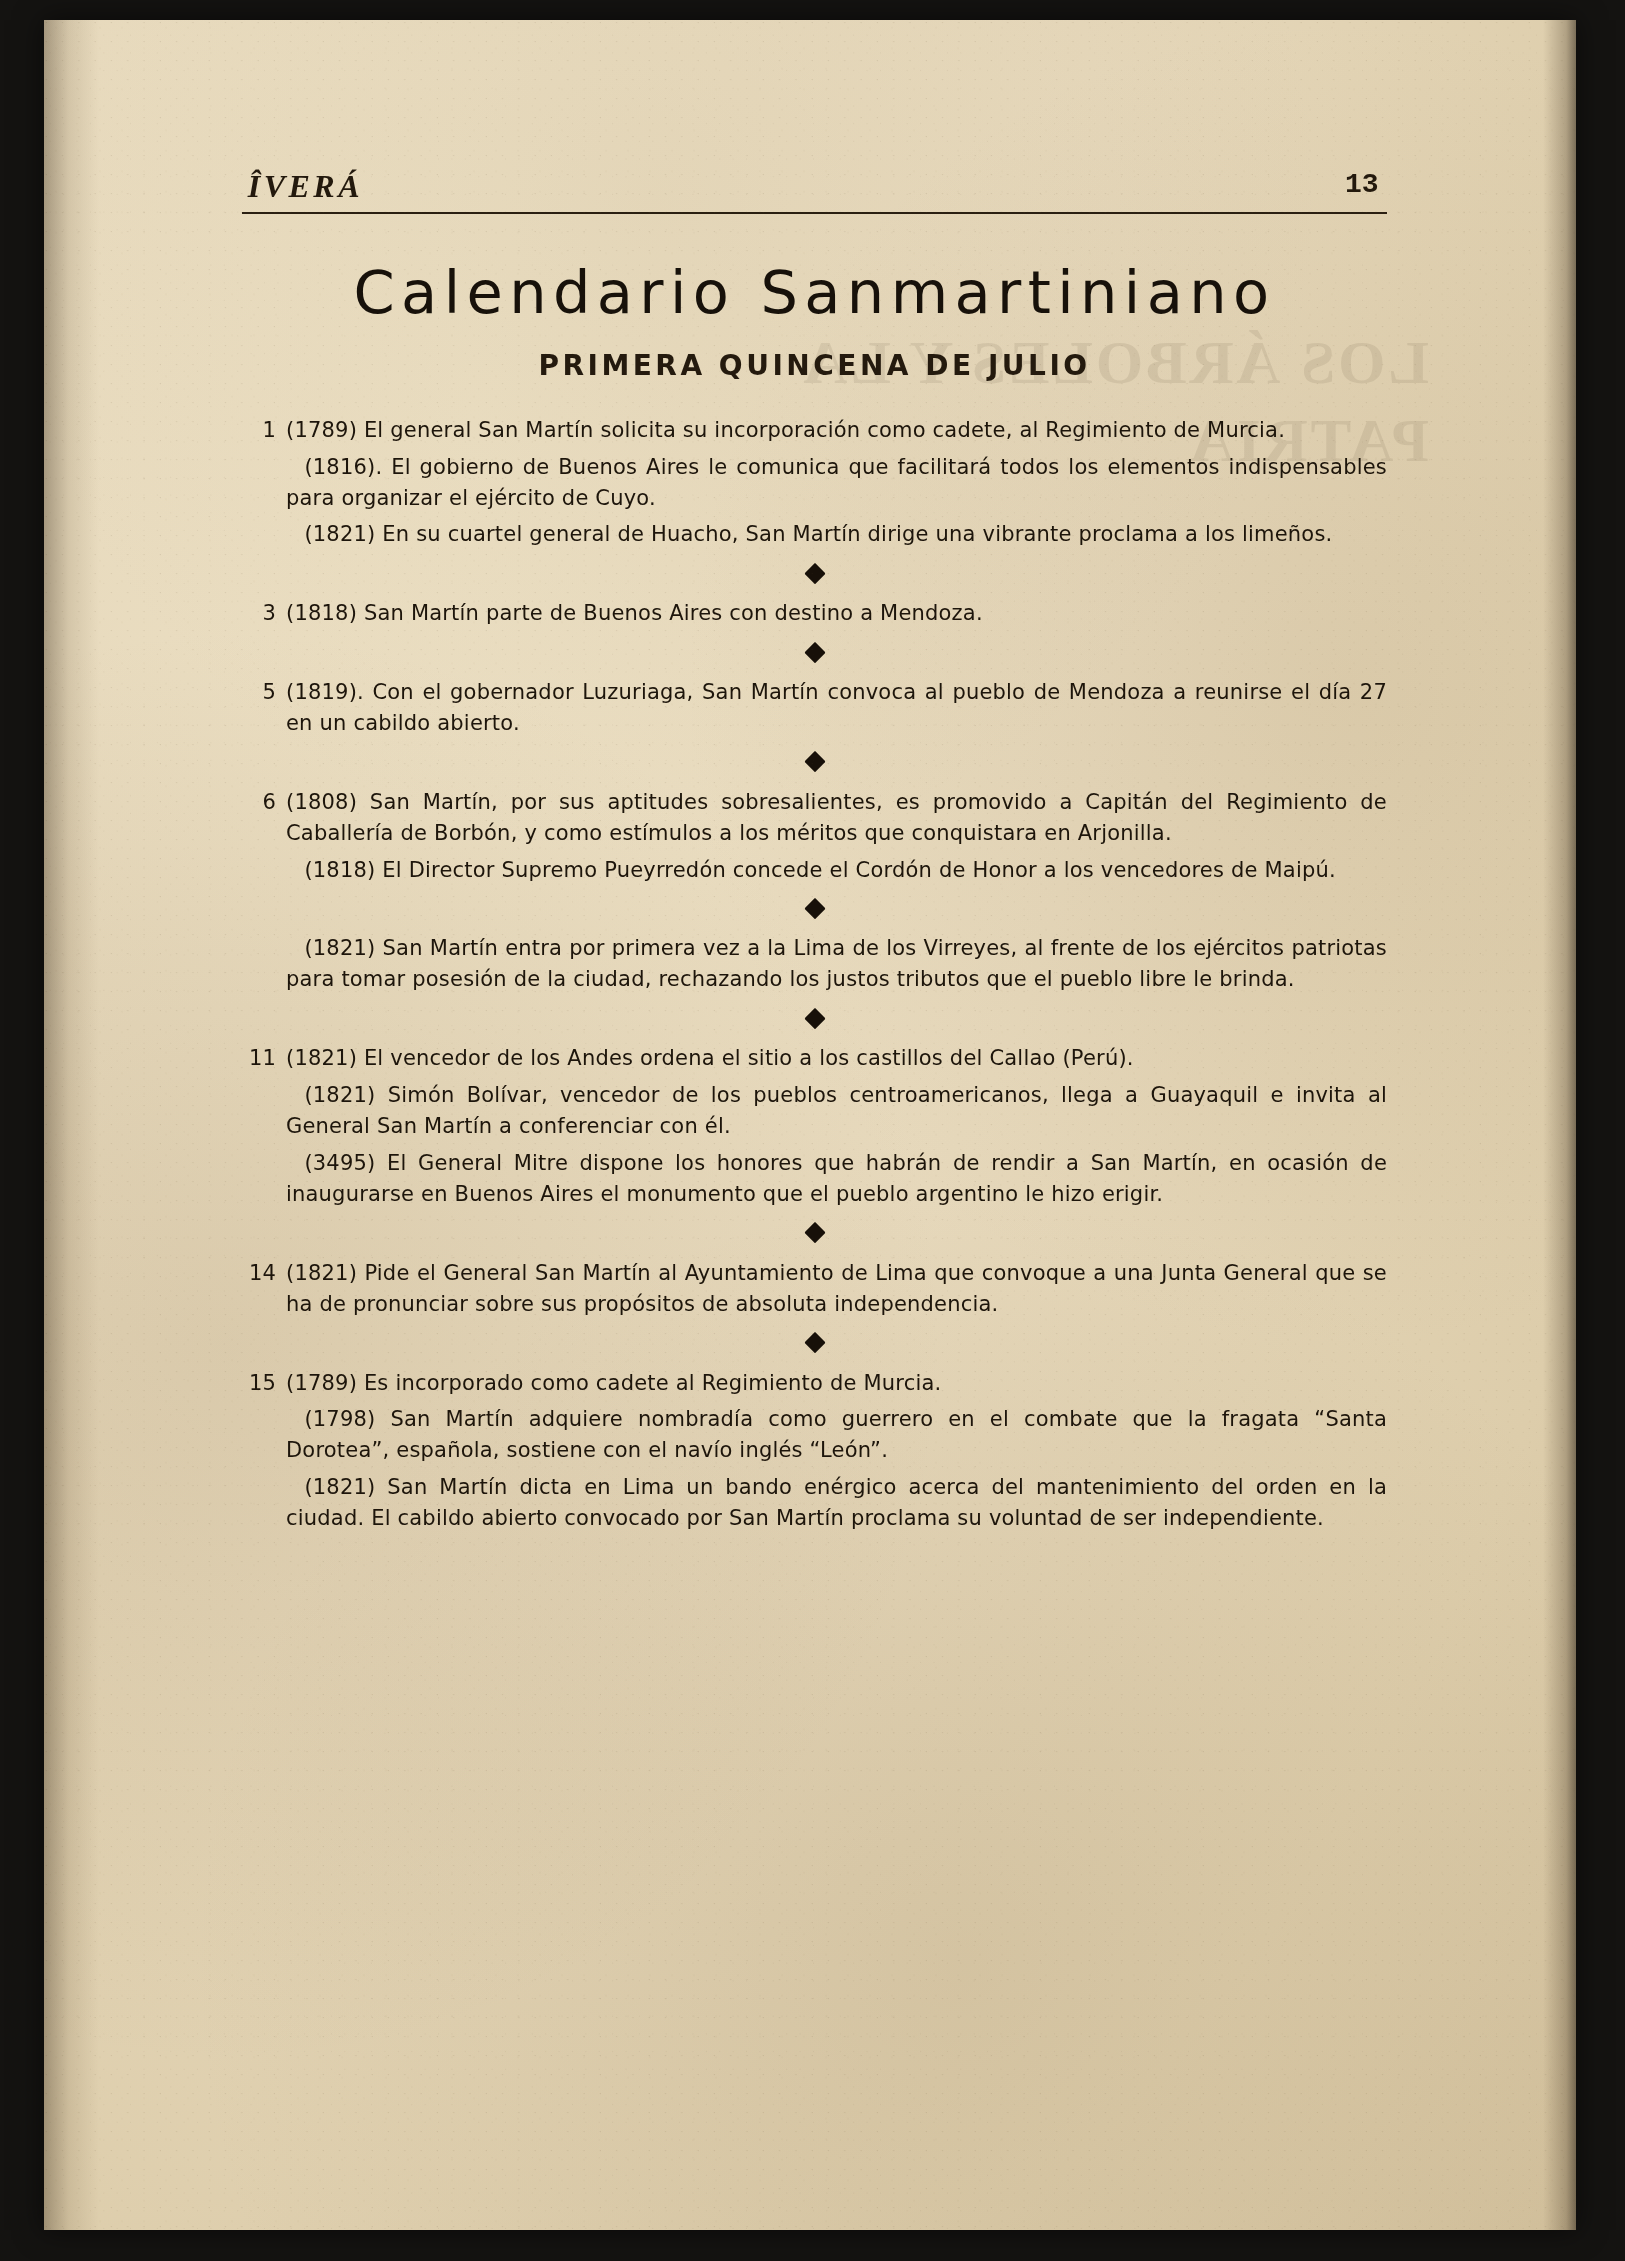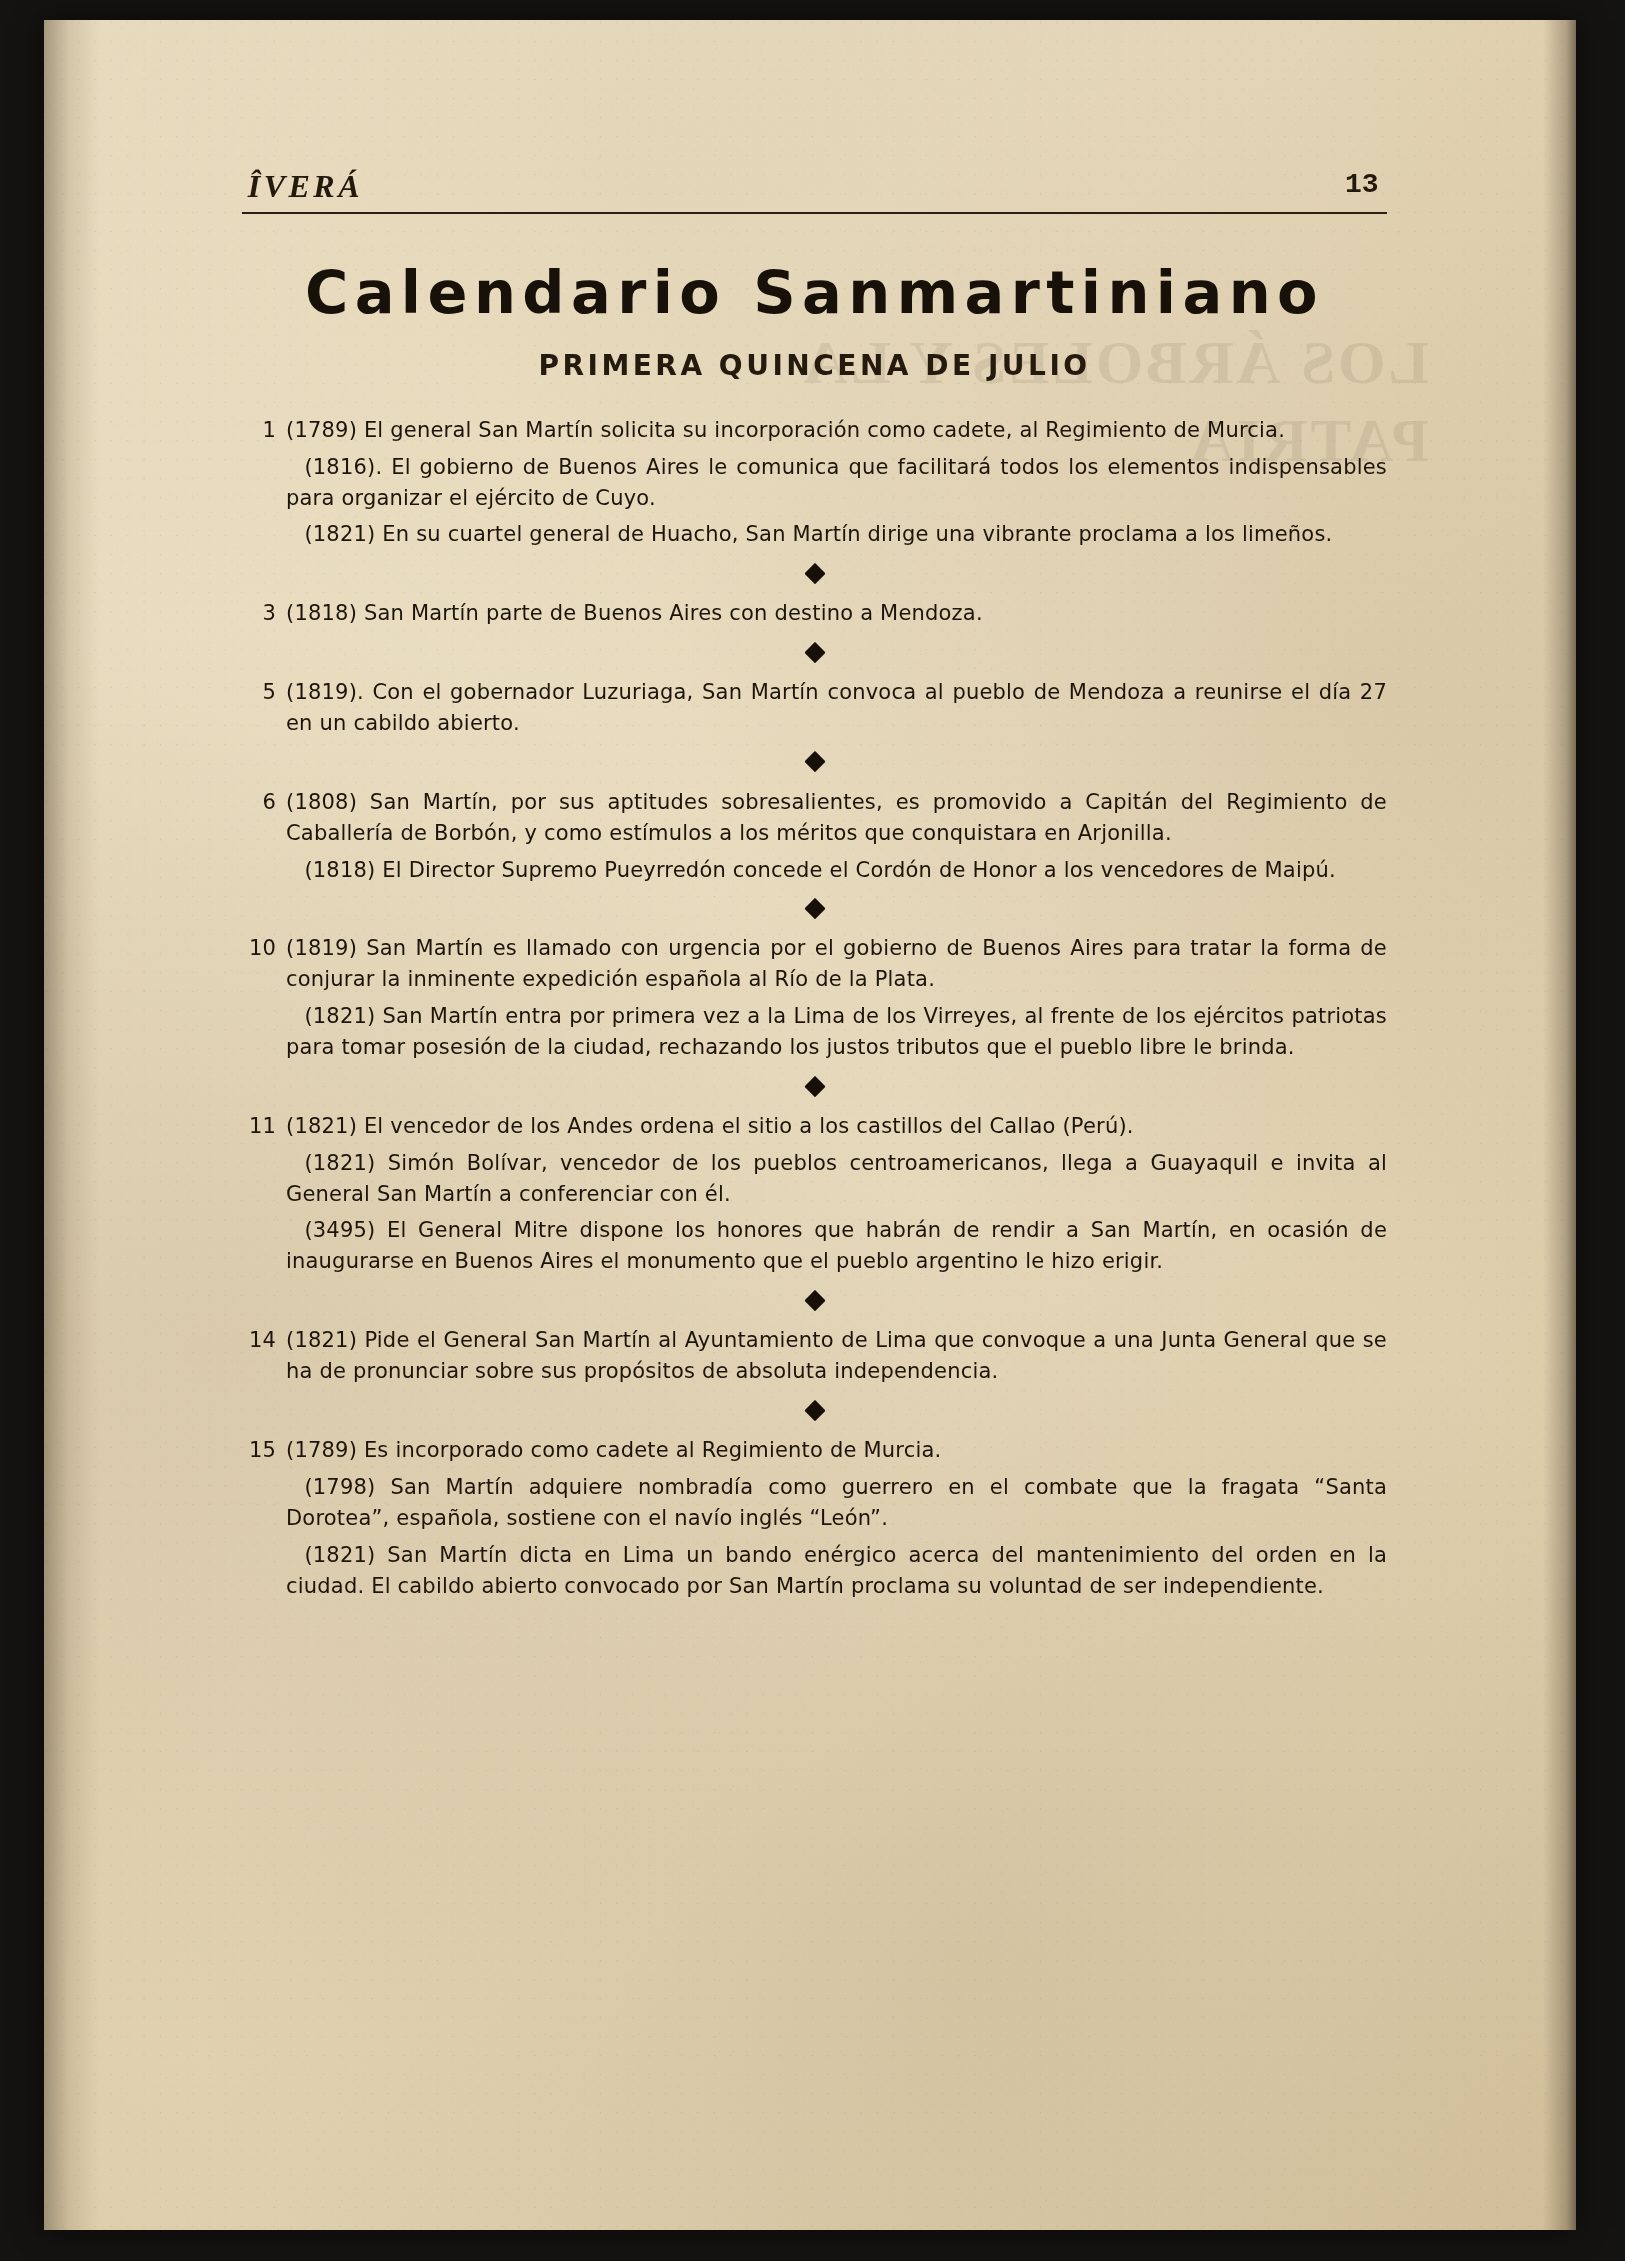--- a/index.html
+++ b/index.html
@@ -126,21 +126,21 @@
     top: 44px;
     width: 1145px;
     height: 2.1px;
     background: #2a1f11;
   }
 
   .title {
     margin-top: 49px;
     text-align: center;
     font-family: "DejaVu Sans", sans-serif;
-    font-weight: 700;
+    font-weight: 400;
     font-size: 59px;
     letter-spacing: 6.4px;
     color: #17110a;
     line-height: 1.05;
     white-space: nowrap;
   }
   .subtitle {
     margin-top: 25.4px;
     text-align: center;
     font-family: "DejaVu Sans", sans-serif;
@@ -285,24 +285,20 @@
             <span class="daynum">6</span>
             <span>(1808) San Martín, por sus aptitudes sobresalientes, es promovido a Capitán del Regimiento de Caballería de Borbón, y como estímulos a los méritos que conquistara en Arjonilla.</span>
           </p>
           <p class="para cont">
             <span>(1818) El Director Supremo Pueyrredón concede el Cordón de Honor a los vencedores de Maipú.</span>
           </p>
         </div>
         <div class="divider"><span class="diamond"></span></div>
 
         <div class="entry">
-          <p class="para first">
-            <span class="daynum">10</span>
-            <span>(1819) San Martín es llamado con urgencia por el gobierno de Buenos Aires para tratar la forma de conjurar la inminente expedición española al Río de la Plata.</span>
-          </p>
           <p class="para cont">
             <span>(1821) San Martín entra por primera vez a la Lima de los Virreyes, al frente de los ejércitos patriotas para tomar posesión de la ciudad, rechazando los justos tributos que el pueblo libre le brinda.</span>
           </p>
         </div>
         <div class="divider"><span class="diamond"></span></div>
 
         <div class="entry">
           <p class="para first">
             <span class="daynum">11</span>
             <span>(1821) El vencedor de los Andes ordena el sitio a los castillos del Callao (Perú).</span>

